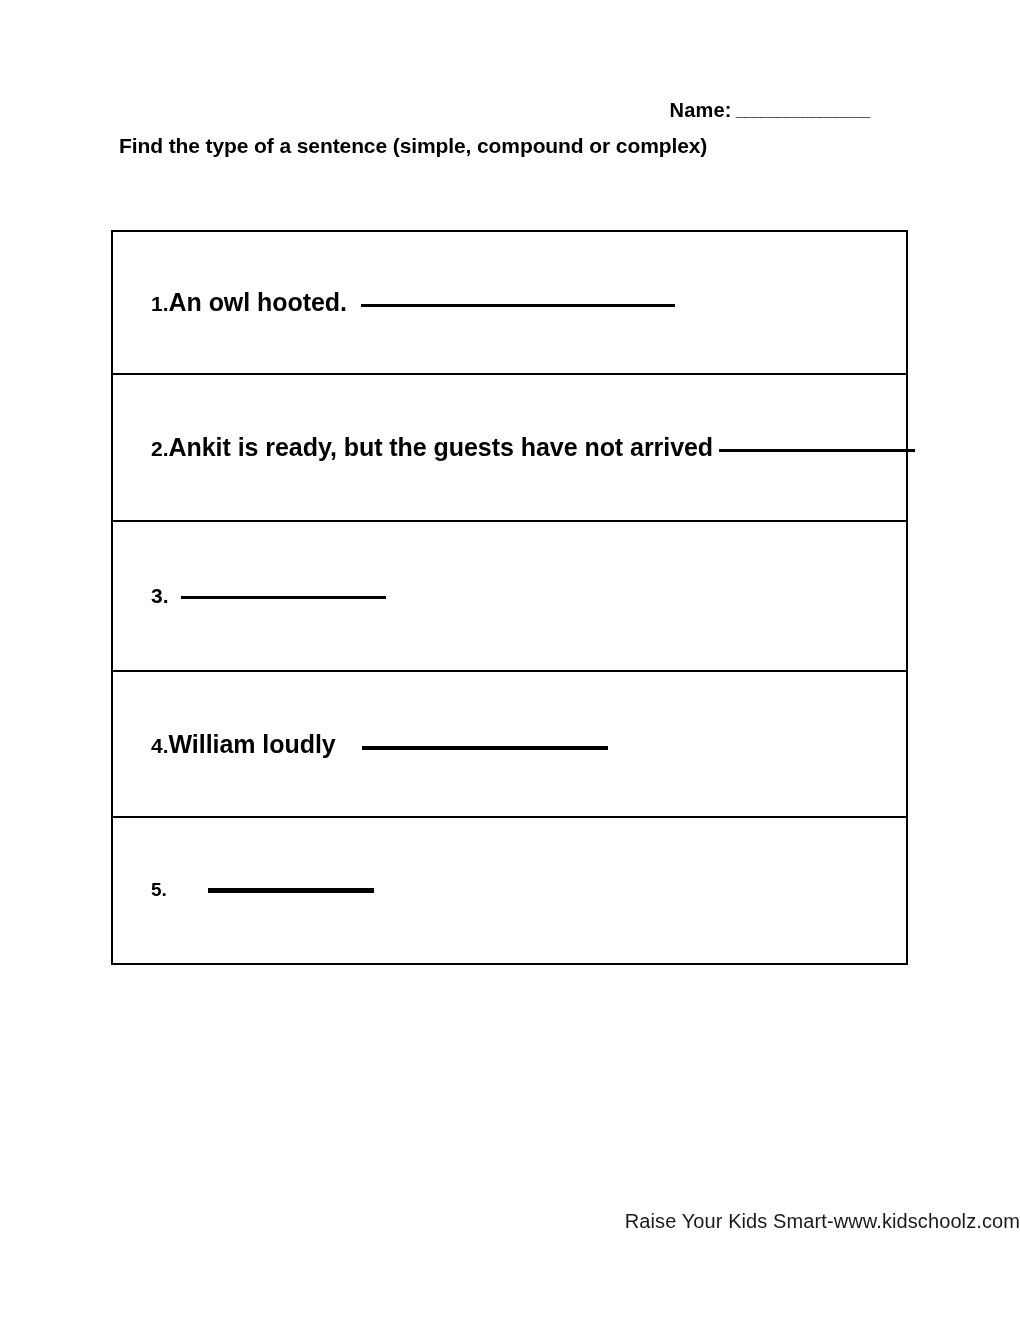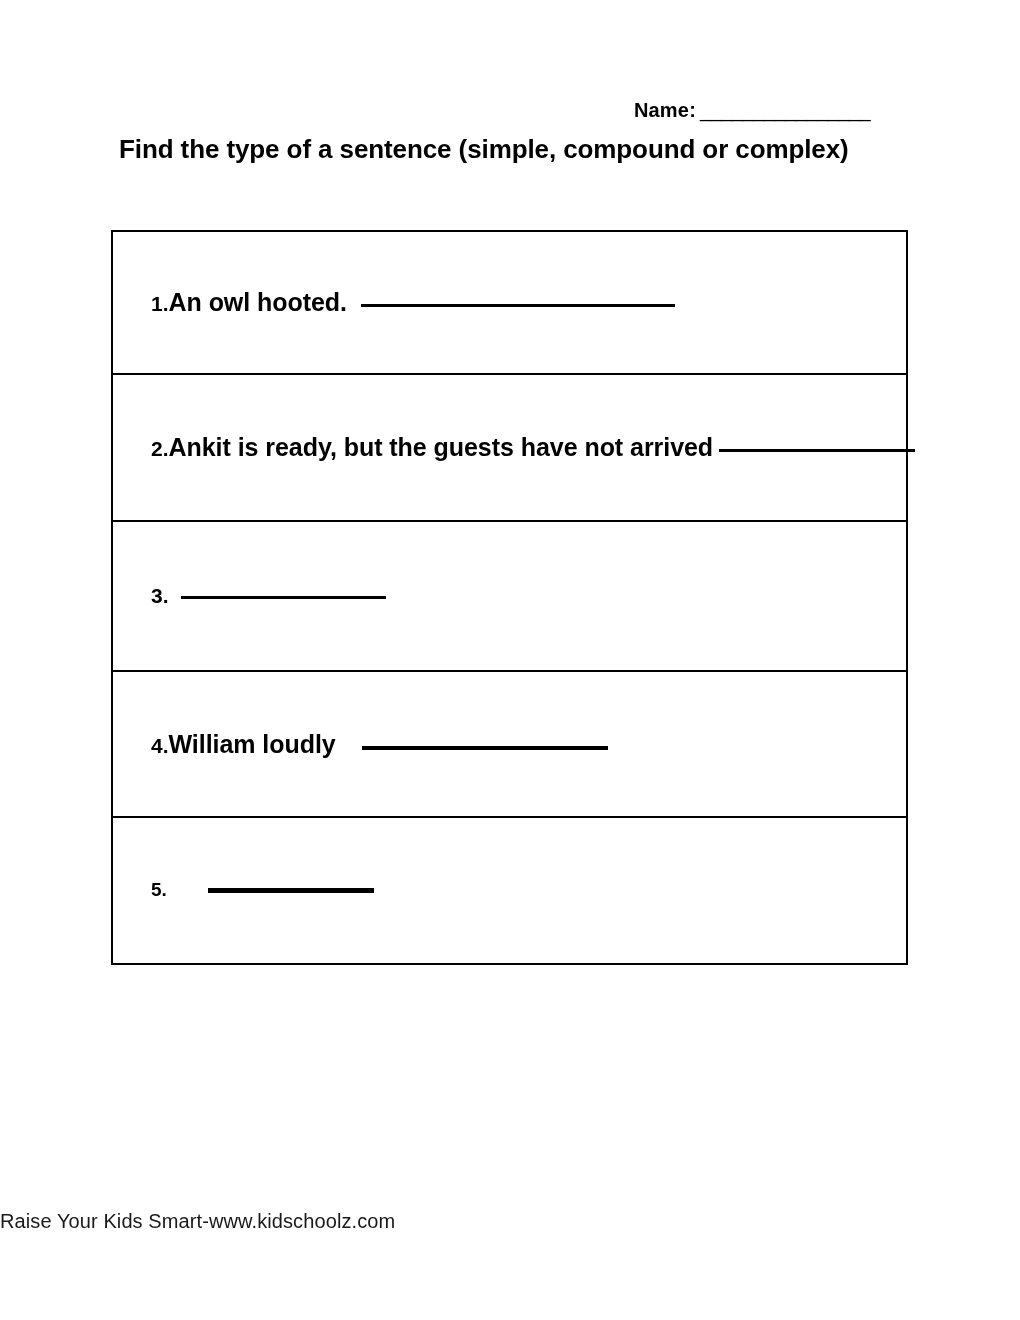--- a/index.html
+++ b/index.html
@@ -34,34 +34,34 @@
     align-items: center;
     margin-top: 39px;
   }
   .name-label {
     font-size: 20px;
     font-weight: bold;
     letter-spacing: 0.2px;
     white-space: pre;
   }
   .name-blank {
-    font-size: 20px;
-    font-weight: normal;
+    font-size: 16px;
+    font-weight: bold;
     letter-spacing: -0.5px;
     white-space: pre;
     margin-left: 4px;
   }
 
   
   .worksheet-title {
     position: absolute;
     top: 134px;
     left: 119px;
     width: 800px;
-    font-size: 26px;
+    font-size: 21px;
     font-weight: bold;
     letter-spacing: -0.1px;
     white-space: nowrap;
   }
 
   
   .question-table {
     position: absolute;
     left: 111px;
     top: 230px;
@@ -124,21 +124,21 @@
   .q-row.r3 .q-blank { width: 205px; height: 3px; margin-left: 12px; }
   .q-row.r4 .q-blank { width: 246px; height: 4px; margin-left: 26px; top: -3px; }
   .q-row.r5 .q-blank { width: 166px; height: 5px; margin-left: 41px; top: -3px; }
 
   
   .footer-credit {
     position: absolute;
     top: 1210px;
     left: 0;
     width: 1020px;
-    text-align: left;
+    text-align: right;
     font-size: 20px;
     font-weight: normal;
     letter-spacing: 0.1px;
     color: #1a1a1a;
   }
 </style>
 </head>
 <body>
 
 <div class="sheet">

